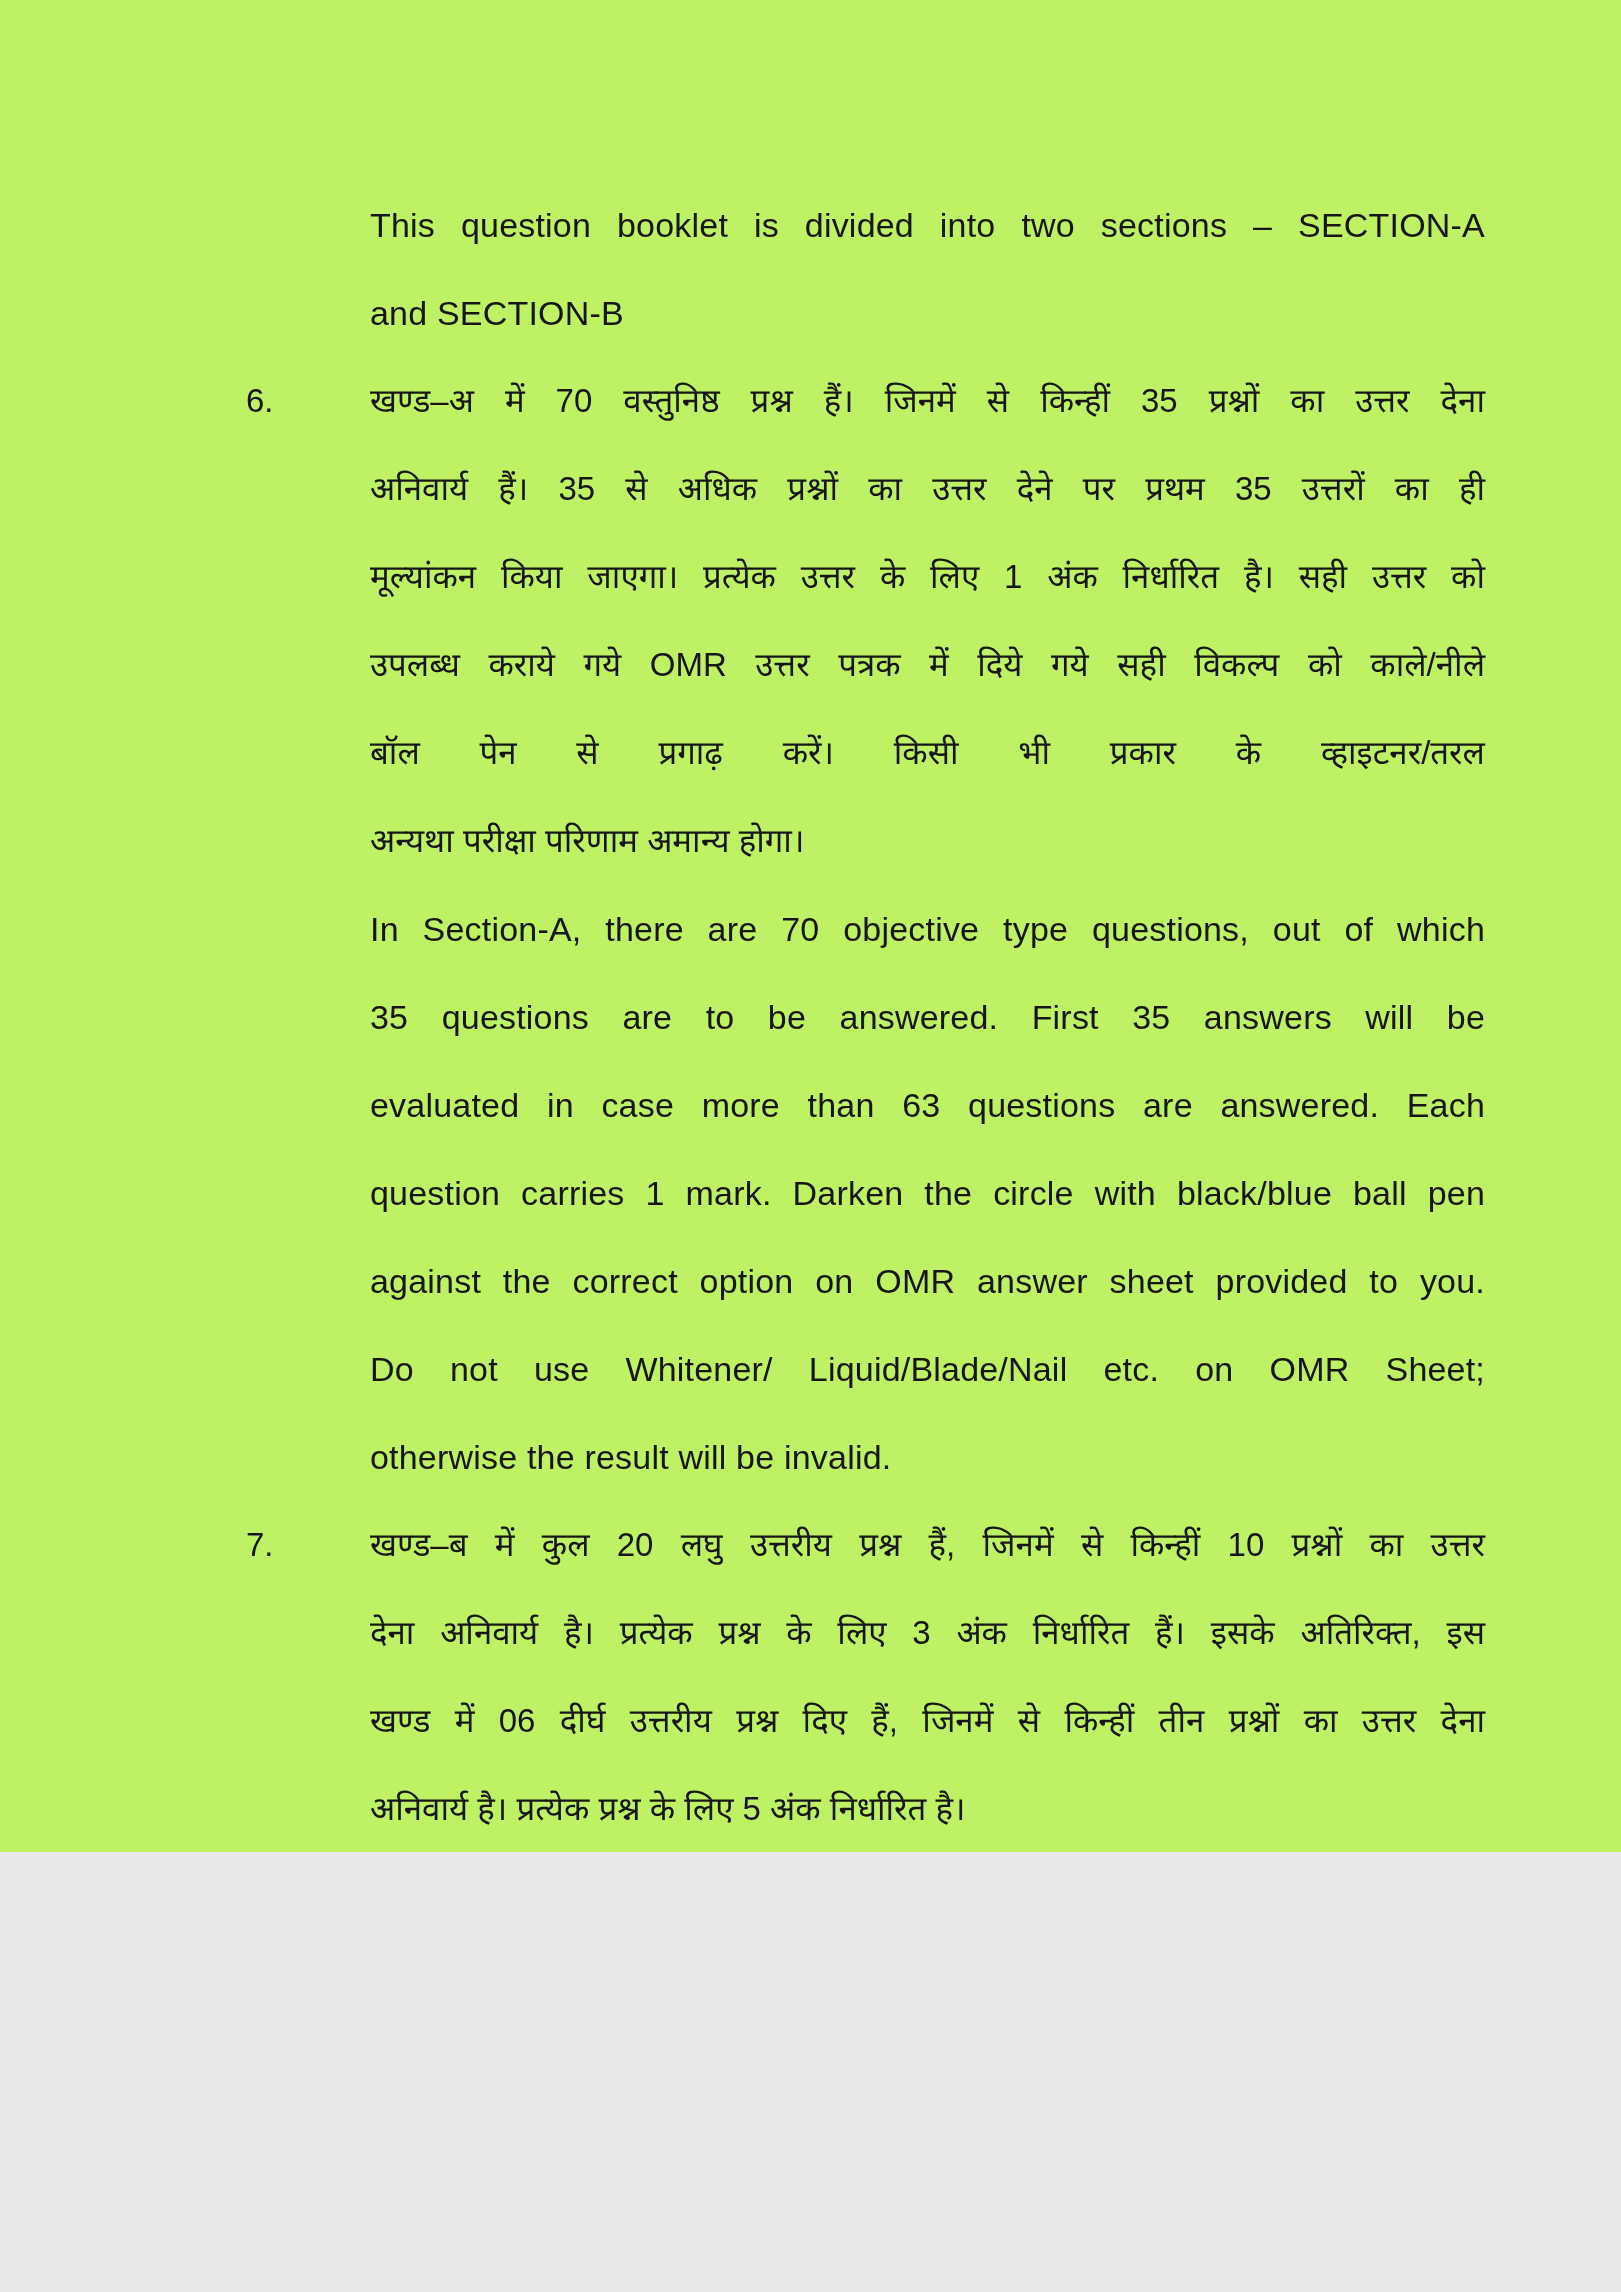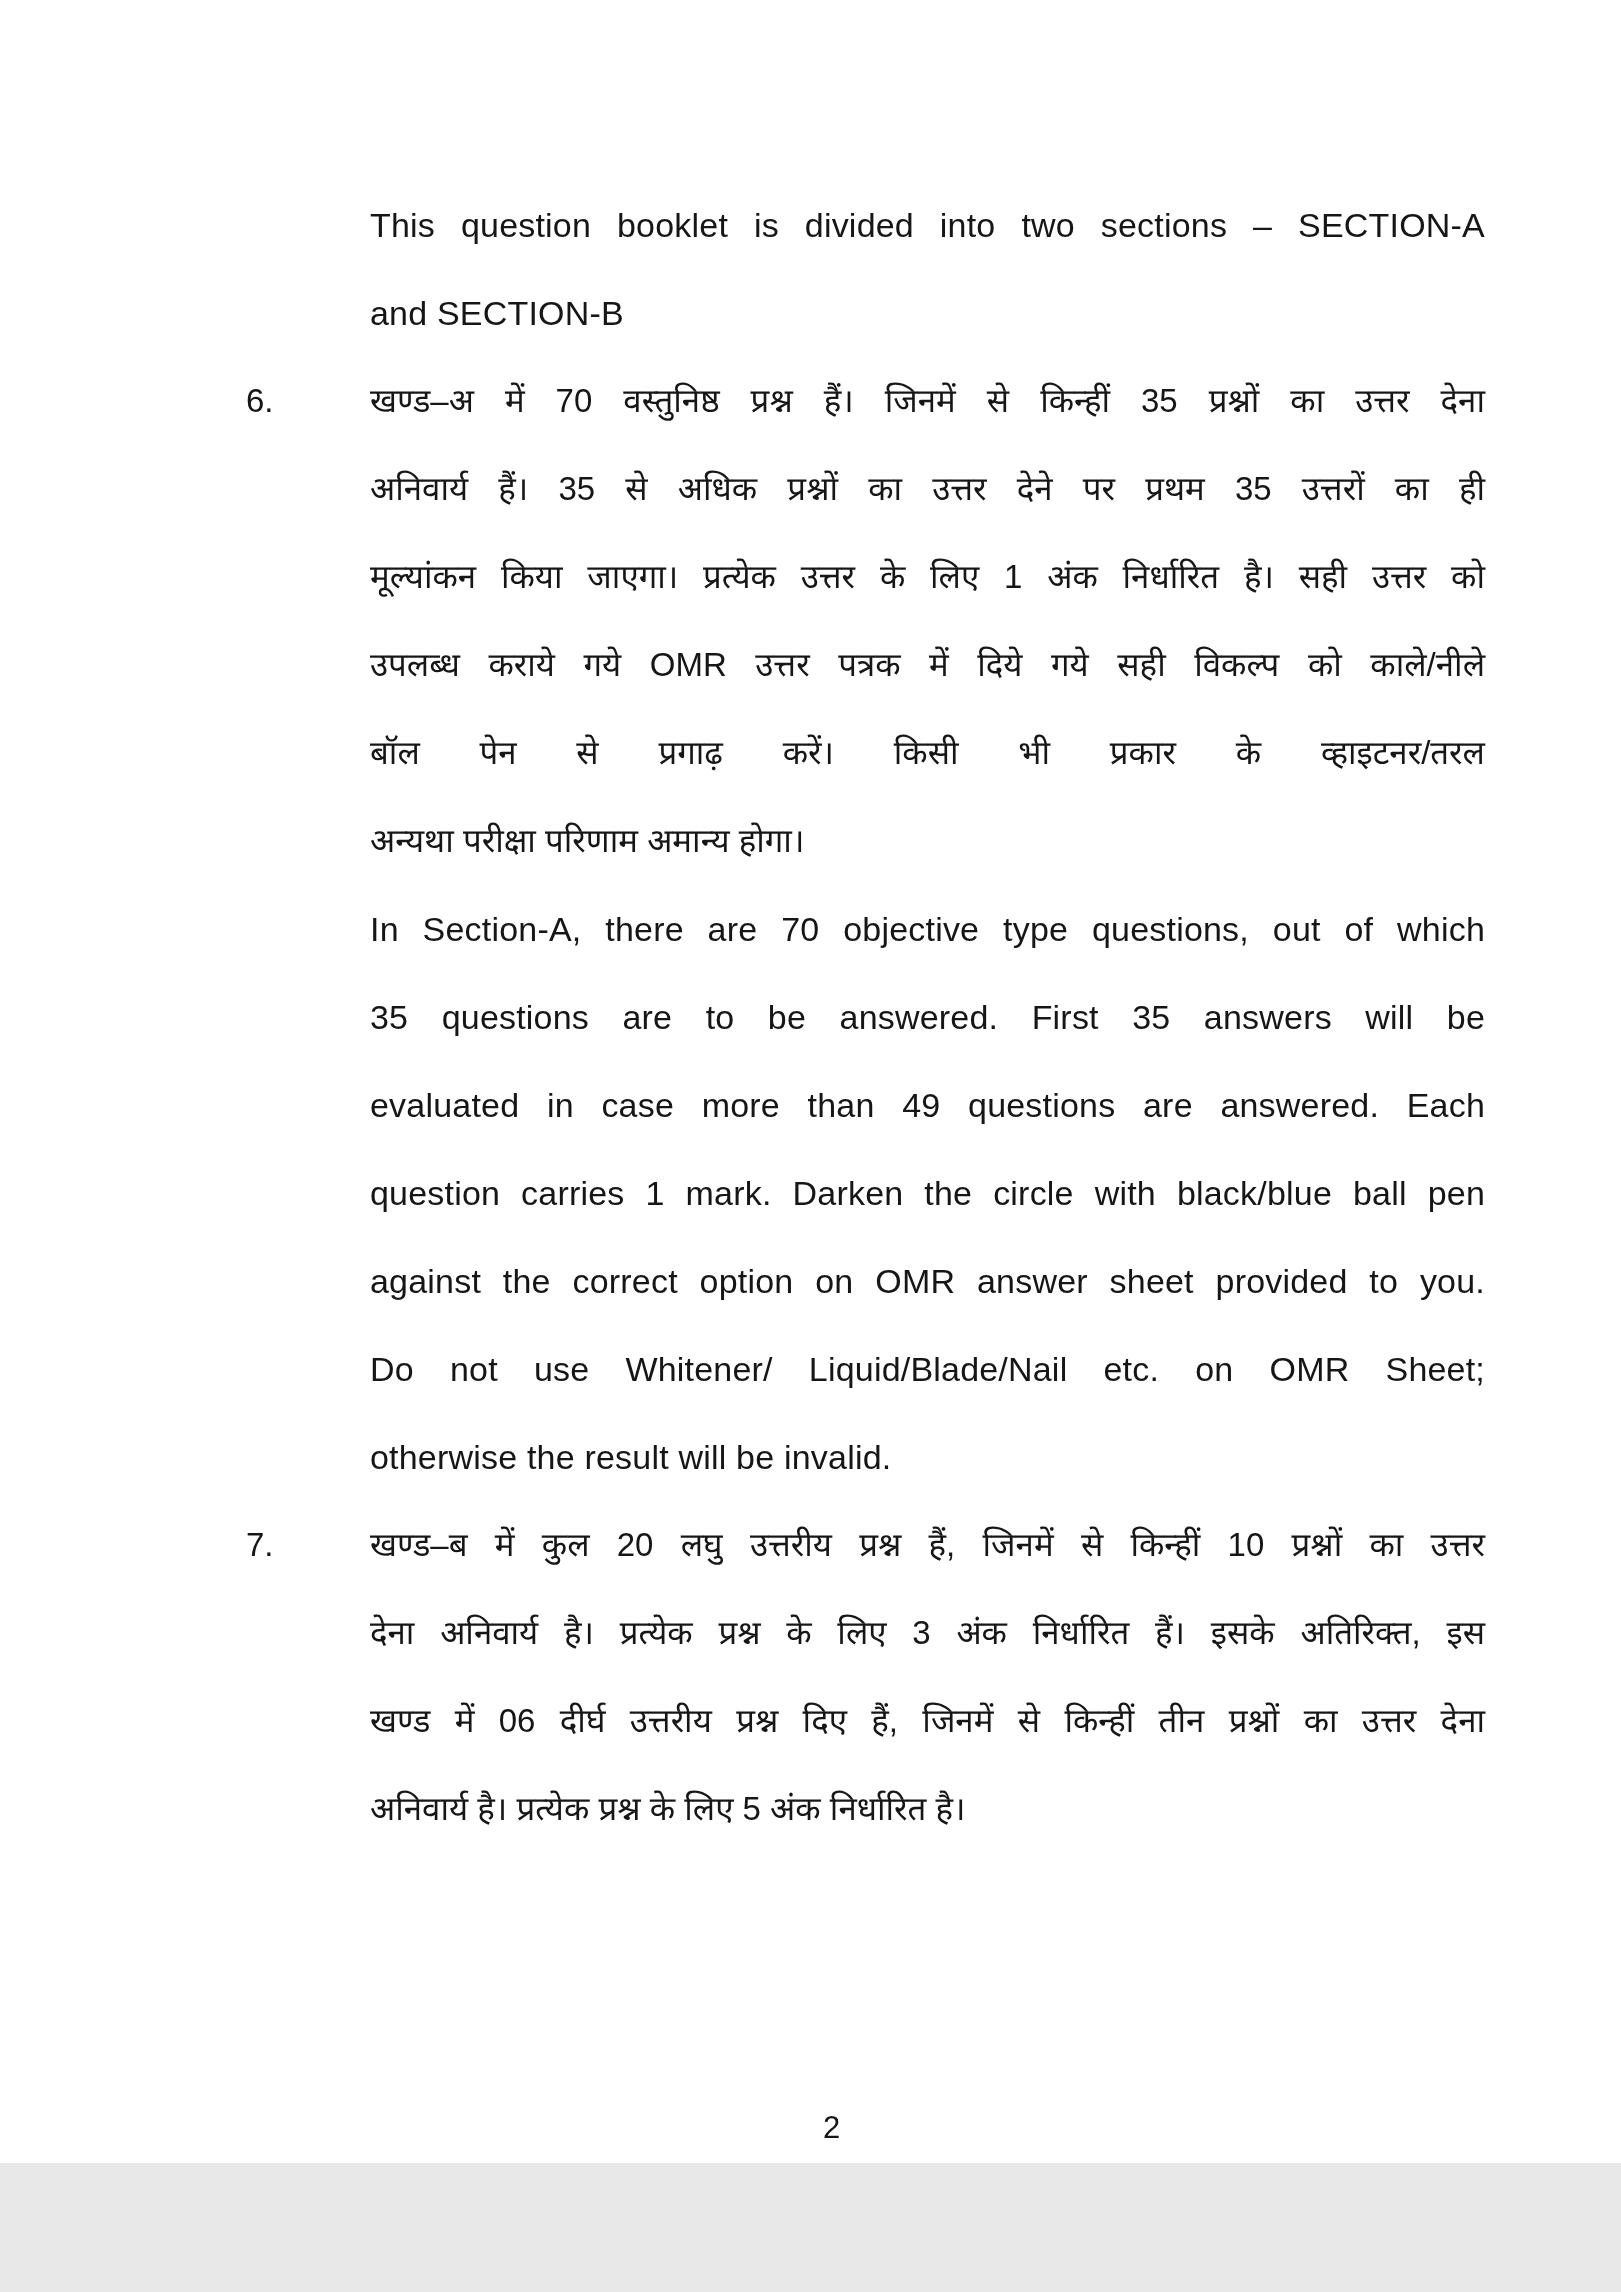--- a/index.html
+++ b/index.html
@@ -3,22 +3,22 @@
 <meta charset="utf-8">
 <style>
   html, body {
     margin: 0;
     padding: 0;
     background: #e8e8e8;
   }
   .page {
     position: relative;
     width: 1621px;
-    height: 2163px;
-    background: #ffffff;
+    height: 1852px;
+    background: #bef264;
     overflow: hidden;
     font-family: "Liberation Sans", sans-serif;
     color: #161616;
   }
   .content {
     position: absolute;
     top: 181px;
     left: 370px;
     width: 1115px;
   }
@@ -78,21 +78,21 @@
           <div class="line">खण्ड–अ में 70 वस्तुनिष्ठ प्रश्न हैं। जिनमें से किन्हीं 35 प्रश्नों का उत्तर देना</div>
           <div class="line">अनिवार्य हैं। 35 से अधिक प्रश्नों का उत्तर देने पर प्रथम 35 उत्तरों का ही</div>
           <div class="line">मूल्यांकन किया जाएगा। प्रत्येक उत्तर के लिए 1 अंक निर्धारित है। सही उत्तर को</div>
           <div class="line">उपलब्ध कराये गये OMR उत्तर पत्रक में दिये गये सही विकल्प को काले/नीले</div>
           <div class="line">बॉल पेन से प्रगाढ़ करें। किसी भी प्रकार के व्हाइटनर/तरल</div>
           <div class="line last">अन्यथा परीक्षा परिणाम अमान्य होगा।</div>
         </div>
       <div class="para en">
           <div class="line">In Section-A, there are 70 objective type questions, out of which</div>
           <div class="line">35 questions are to be answered. First 35 answers will be</div>
-          <div class="line">evaluated in case more than 49 questions are answered. Each</div>
+          <div class="line">evaluated in case more than 63 questions are answered. Each</div>
           <div class="line">question carries 1 mark. Darken the circle with black/blue ball pen</div>
           <div class="line">against the correct option on OMR answer sheet provided to you.</div>
           <div class="line">Do not use Whitener/ Liquid/Blade/Nail etc. on OMR Sheet;</div>
           <div class="line last">otherwise the result will be invalid.</div>
         </div>
     </section>
 
     <section class="item">
       <div class="num">7.</div>
       <div class="para hi">

